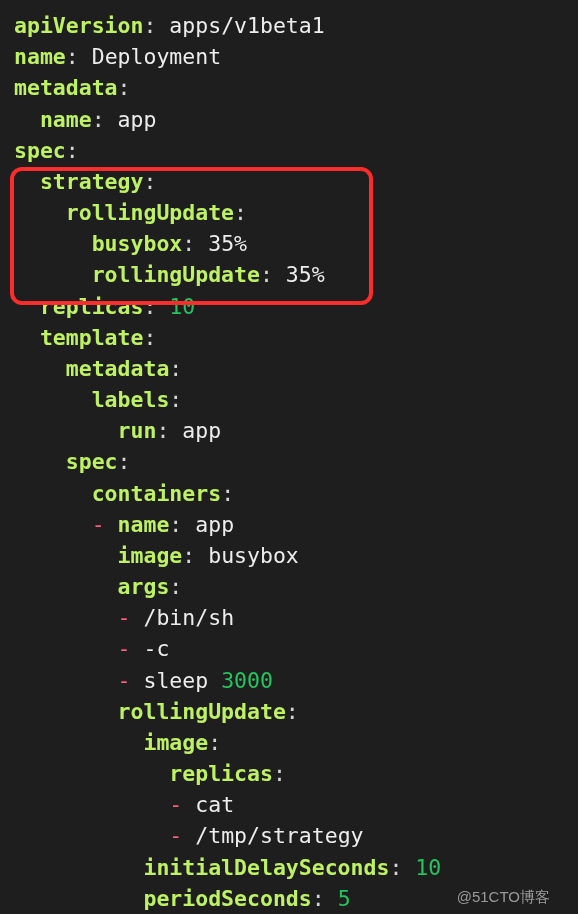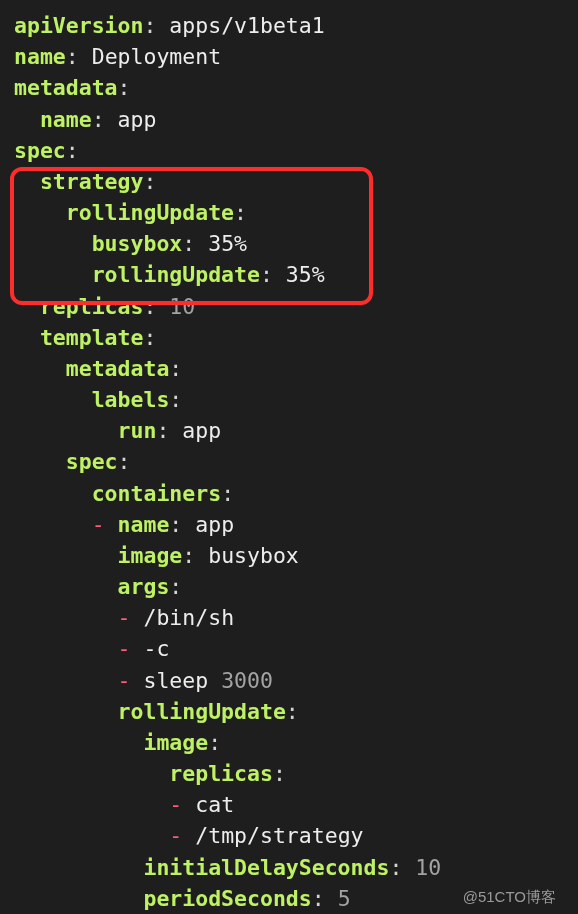--- a/index.html
+++ b/index.html
@@ -15,33 +15,33 @@
     overflow: hidden;
     position: relative;
   }
   pre {
     margin: 0;
     padding: 10px 14px 0 14px;
     white-space: pre;
   }
   .key   { color: #bef264; font-weight: bold; }   
   .val   { color: #ededed; }   
-  .num   { color: #a3a3a3; }   
+  .num   { color: #22c55e; }   
   .dash  { color: #ff5e7a; }
 
   .highlight-box {
     position: absolute;
     border: 4px solid #ff2c2c;
     border-radius: 12px;
     pointer-events: none;
   }
   .watermark {
     position: absolute;
     bottom: 6px;
-    right: 22px;
+    right: 28px;
     font-size: 15px;
     color: #9a9a9a;
     font-family: sans-serif;
   }
 </style>
 </head>
 <body>
 
 <pre><span class="key">apiVersion</span><span>:</span> <span class="val">apps/v1beta1</span>
 <span class="key">name</span><span>:</span> <span class="val">Deployment</span>

